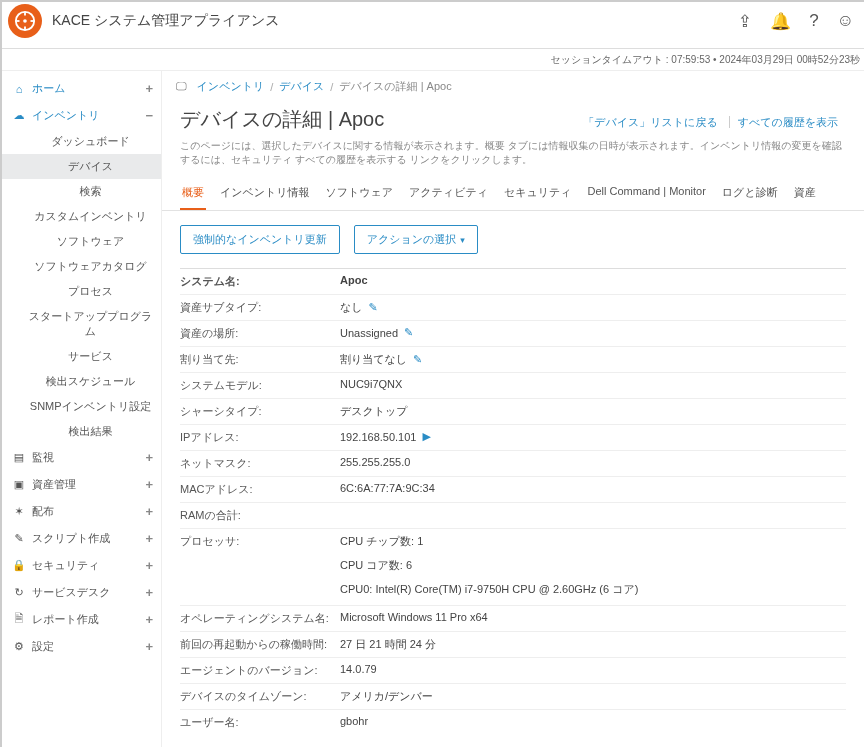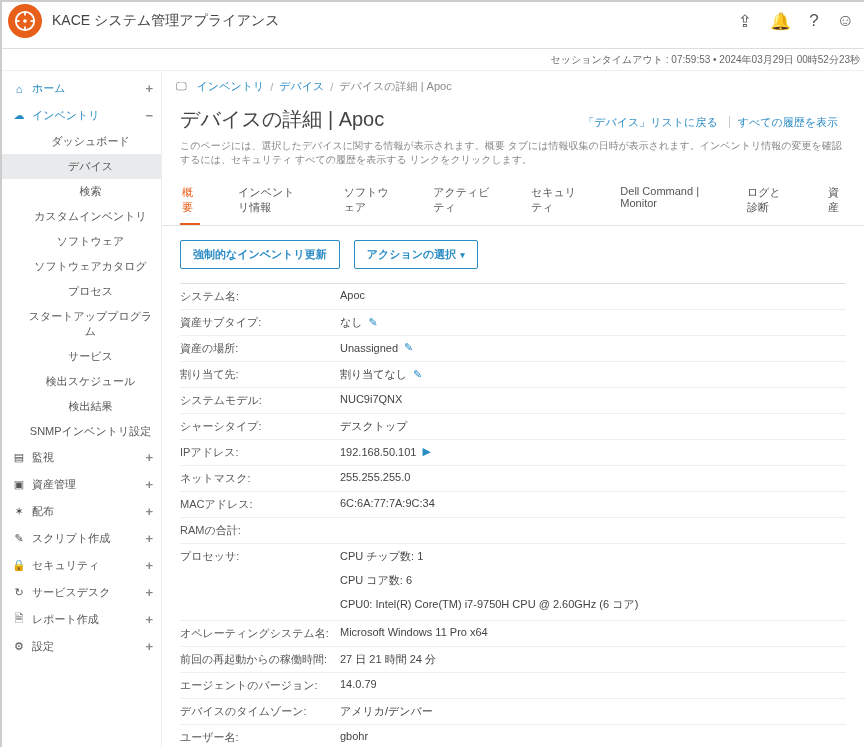--- a/index.html
+++ b/index.html
@@ -25,29 +25,29 @@
 .breadcrumb { padding: 8px 14px; font-size: 11px; color: #888; display: flex; align-items: center; gap: 6px; }
 .breadcrumb a { color: #2a8cc5; text-decoration: none; }
 .breadcrumb .sep { color: #aaa; }
 .page-head { padding: 4px 18px 8px 18px; }
 .title-row { display: flex; align-items: baseline; }
 .page-title { font-size: 20px; color: #444; font-weight: normal; }
 .title-links { margin-left: auto; font-size: 11px; }
 .title-links a { color: #2a8cc5; text-decoration: none; padding: 0 8px; }
 .title-links .dv { border-left: 1px solid #ccc; }
 .page-desc { font-size: 10px; color: #888; margin-top: 6px; line-height: 1.4; }
-.tabs { display: flex; gap: 36px; padding: 10px 18px 0 18px; border-bottom: 1px solid #e2e2e2; font-size: 11px; }
+.tabs { display: flex; gap: 12px; padding: 10px 18px 0 18px; border-bottom: 1px solid #e2e2e2; font-size: 11px; }
 .tab { padding: 0 2px 8px 2px; color: #555; cursor: pointer; }
 .tab.active { color: #e85f19; border-bottom: 2px solid #e85f19; }
 .actions-bar { padding: 14px 18px; display: flex; gap: 14px; }
-.btn { border: 1px solid #2a8cc5; color: #2a8cc5; background: #fff; font-size: 11px; padding: 6px 12px; border-radius: 2px; cursor: pointer; display: flex; align-items: center; gap: 4px; font-weight: bold; }
+.btn { border: 1px solid #2a8cc5; color: #2a8cc5; background: #fff; font-size: 11px; padding: 6px 12px; border-radius: 2px; cursor: pointer; display: flex; align-items: center; gap: 4px; }
 .btn .car { font-size: 9px; }
 .details { padding: 0 18px; }
 .row { display: flex; border-top: 1px solid #eee; padding: 5px 0; font-size: 11px; min-height: 22px; align-items: flex-start; }
-.row:first-child { border-top: 1px solid #ddd; }
+.row:first-child { border-top: 1px solid #ddd; font-weight: bold; }
 .row-label { width: 160px; color: #555; }
 .row-value { flex: 1; color: #444; display: flex; align-items: center; gap: 6px; flex-wrap: wrap; }
 .row-value .line { display: block; width: 100%; margin-bottom: 3px; }
 .edit-ico { color: #2a8cc5; font-size: 11px; cursor: pointer; }
 .play-ico { color: #2a8cc5; font-size: 11px; cursor: pointer; }
 .monitor-ico { color: #666; font-size: 11px; margin-right: 4px; }
 </style>
 </head>
 <body>
 
@@ -95,22 +95,22 @@
         <div class="nav-sub">ダッシュボード</div>
         <div class="nav-sub active">デバイス</div>
         <div class="nav-sub">検索</div>
         <div class="nav-sub">カスタムインベントリ</div>
         <div class="nav-sub">ソフトウェア</div>
         <div class="nav-sub">ソフトウェアカタログ</div>
         <div class="nav-sub">プロセス</div>
         <div class="nav-sub">スタートアッププログラム</div>
         <div class="nav-sub">サービス</div>
         <div class="nav-sub">検出スケジュール</div>
+        <div class="nav-sub">SNMPインベントリ設定</div>
         <div class="nav-sub">検出結果</div>
-        <div class="nav-sub">SNMPインベントリ設定</div>
       </div>
     <div class="nav-item">
         <span class="nav-ico">▤</span>
         <span>監視</span>
         <span class="nav-exp">+</span>
       </div>
     <div class="nav-item">
         <span class="nav-ico">▣</span>
         <span>資産管理</span>
         <span class="nav-exp">+</span>

